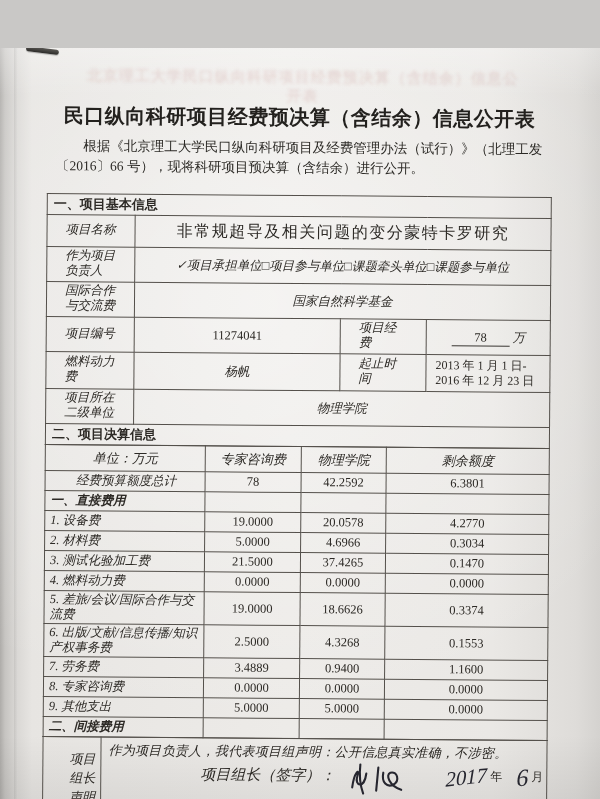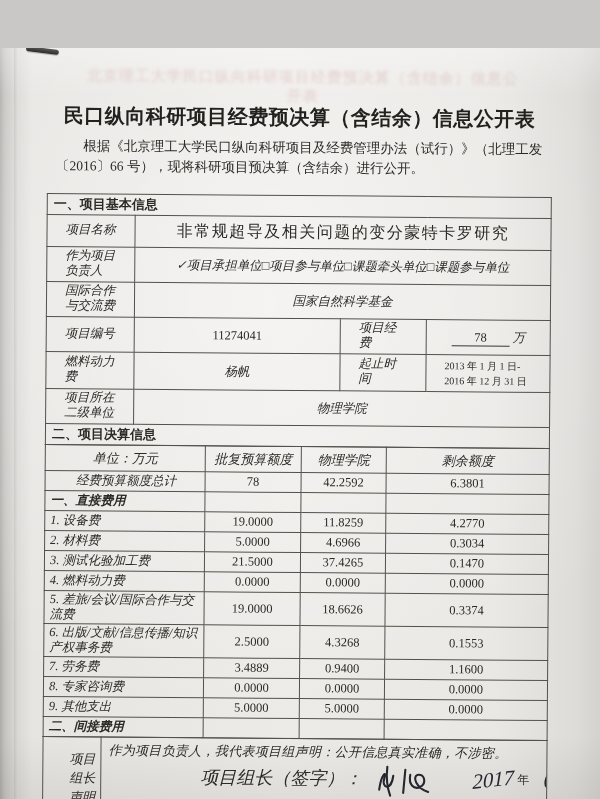--- a/index.html
+++ b/index.html
@@ -34,30 +34,30 @@
   .tB,.tC{margin-top:-1px;}
   .sec td{font-weight:bold;font-size:13px;height:18px;padding:1px 6px;font-style:normal;}
   .lbl{font-style:italic;text-align:left;line-height:15px;padding:2px 18px;font-family:Liberation Mono, monospace;}
   .cen{text-align:center;}
   .k{font-style:italic;}
   .big{font-size:16px;text-align:center;letter-spacing:1.5px;}
   .ra-name td{height:27px;} .ra-role td{height:26px;} .ra-plan td{height:30px;}
   .ra-code td{height:23px;} .ra-leader td{height:32px;} .ra-unit td{height:29px;}
   .uline{display:inline-block;min-width:50px;text-align:center;padding:0 4px;
     border-bottom:1px solid #3a3733;}
-  .dates{padding-left:18px;font-size:10px;line-height:15px;border-radius:13px;}
+  .dates{padding-left:9px;font-size:12px;line-height:15px;border-radius:13px;}
   .tB .hrow td{height:23px;text-align:center;font-style:italic;font-size:13px;}
   .tB td.bval{text-align:center;font-size:12.5px;}
   .tB td.blabel{font-style:italic;padding-left:5px;line-height:15px;height:17px;}
   .tB tr.secrow td{font-weight:bold;font-style:italic;}
   .tC .dlabel{font-style:italic;text-align:center;white-space:pre-line;line-height:19px;font-size:13px;padding-left:24px;}
   .tC .dcell{height:72px;vertical-align:top;position:relative;padding:4px 7px;}
   .decl{font-style:italic;font-size:13px;letter-spacing:.3px;}
   .sigrow{display:flex;align-items:center;margin-top:5px;padding-left:92px;}
-  .signlabel{font-style:italic;font-size:18px;white-space:nowrap;}
+  .signlabel{font-style:italic;font-size:15px;white-space:nowrap;}
   .scribble{margin:-8px 4px -14px 8px;flex:0 0 auto;}
   .hand{display:inline-block;font-style:italic;color:#26262f;
     transform:rotate(-7deg) skewX(-6deg);line-height:18px;}
   .hy{font-size:21px;margin-left:26px;}
   .hm{font-size:24px;margin-left:14px;}
   .hd{font-size:24px;margin-left:14px;}
   .pr{font-size:12px;margin-left:3px;}
   .note{margin:8px 0 0 7px;font-style:italic;font-size:12px;color:#2d2a26;}
 </style>
 </head>
@@ -110,21 +110,21 @@
             <span class="uline">78</span>
             <span class="k">万</span>
           </td>
         </tr>
         <tr class="ra-leader">
           <td class="lbl">燃料动力费</td>
           <td class="k cen">杨帆</td>
           <td class="lbl">起止时间</td>
           <td class="dates">
             <div>2013 年 1 月 1 日-</div>
-            <div>2016 年 12 月 31 日</div>
+            <div>2016 年 12 月 23 日</div>
           </td>
         </tr>
         <tr class="ra-unit">
           <td class="lbl">项目所在二级单位</td>
           <td colspan="3" class="k cen">物理学院</td>
         </tr>
         <tr class="sec">
           <td colspan="4">二、项目决算信息</td>
         </tr>
       </tbody>
@@ -133,42 +133,42 @@
       <table class="tB">
         <colgroup>
             <col style="width:160px">
             <col style="width:96px">
             <col style="width:85px">
             <col style="width:163px">
           </colgroup>
         <tbody>
             <tr class="hrow">
           <td>单位：万元</td>
-          <td>批复预算额度</td>
+          <td>专家咨询费</td>
           <td>物理学院</td>
           <td>剩余额度</td>
         </tr>
         </tbody>
           <tbody>
             <tr>
               <td class="blabel cen">经费预算额度总计</td>
               <td class="bval">78</td>
               <td class="bval">42.2592</td>
               <td class="bval">6.3801</td>
             </tr>
             <tr class="secrow">
               <td class="blabel">一、直接费用</td>
               <td class="bval"></td>
               <td class="bval"></td>
               <td class="bval"></td>
             </tr>
             <tr>
               <td class="blabel">1. 设备费</td>
               <td class="bval">19.0000</td>
-              <td class="bval">11.8259</td>
+              <td class="bval">20.0578</td>
               <td class="bval">4.2770</td>
             </tr>
             <tr>
               <td class="blabel">2. 材料费</td>
               <td class="bval">5.0000</td>
               <td class="bval">4.6966</td>
               <td class="bval">0.3034</td>
             </tr>
             <tr>
               <td class="blabel">3. 测试化验加工费</td>

